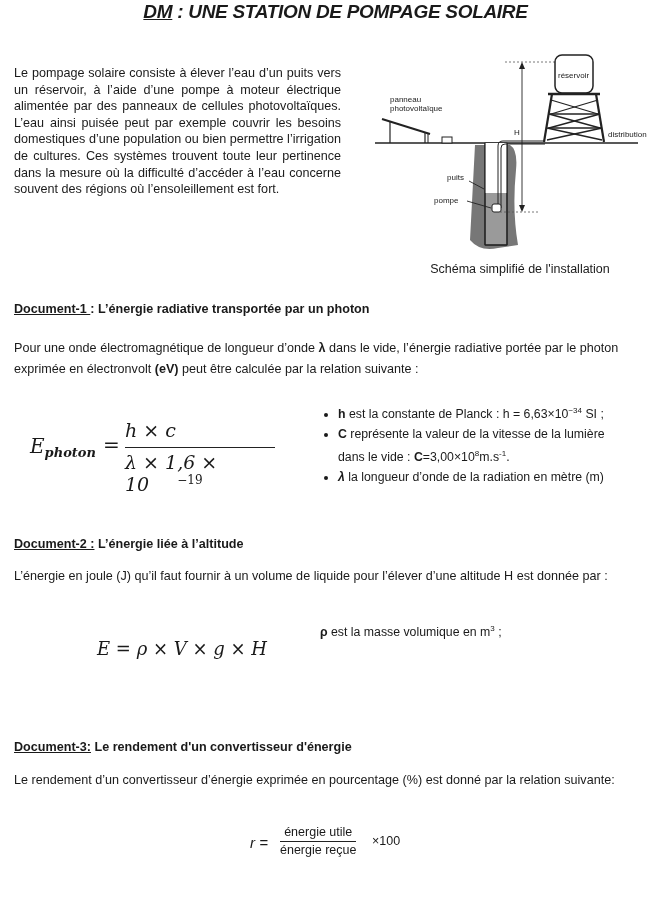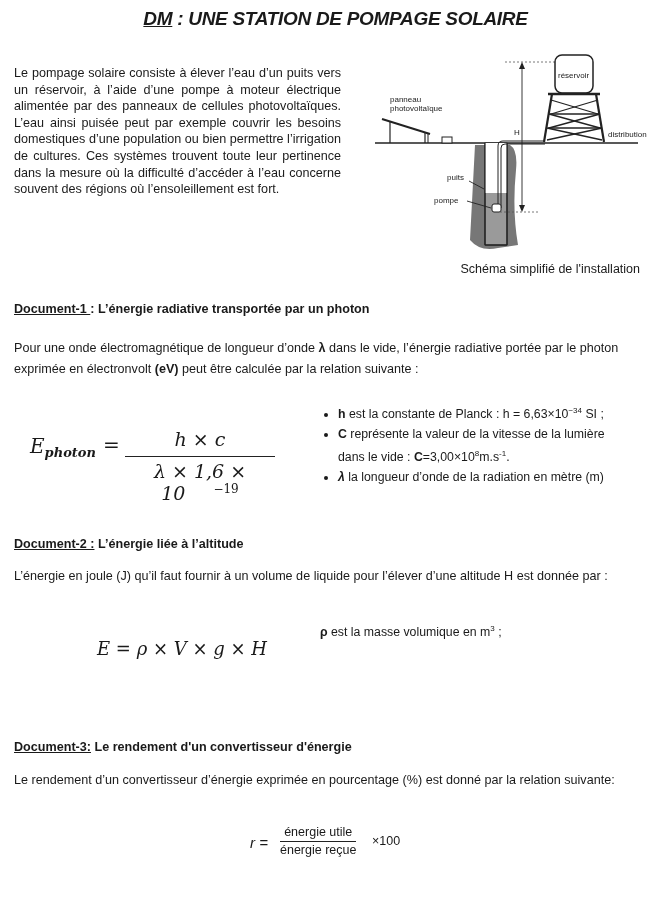--- a/index.html
+++ b/index.html
@@ -1,32 +1,32 @@
 <!DOCTYPE html>
 <html><head>
 <meta charset="utf-8">
 <style>
   html, body { margin: 0; padding: 0; background: #ffffff; }
   body { width: 671px; height: 914px; position: relative; overflow: hidden; color: #1a1a1a;
          font-family: "Liberation Sans", sans-serif; }
   .abs { position: absolute; }
-  .title { left: 0; width: 671px; top: 8px; text-align: center; font-size: 19px; font-weight: bold; font-style: italic; letter-spacing: -0.3px; }
+  .title { left: 0; width: 671px; top: 1px; text-align: center; font-size: 19px; font-weight: bold; font-style: italic; letter-spacing: -0.3px; }
   .title .u { text-decoration: underline; }
   .intro { left: 14px; top: 65px; width: 327px; font-size: 12.6px; line-height: 16.6px; text-align: justify; }
   .diagram { left: 370px; top: 50px; width: 300px; height: 200px; }
-  .caption { left: 400px; width: 240px; top: 262px; text-align: right; font-size: 12.5px; }
+  .caption { left: 400px; width: 240px; top: 262px; text-align: center; font-size: 12.5px; }
   .doc-h { left: 14px; font-size: 12.6px; font-weight: bold; }
   .doc-h .u { text-decoration: underline; }
   .para { left: 14px; width: 640px; font-size: 12.6px; line-height: 21px; }
   .serif-math { font-family: "DejaVu Serif", serif; font-style: italic; }
   .formula1 { left: 30px; top: 415px; width: 260px; height: 60px; }
   .f1-lhs { position: absolute; left: 0; top: 19px; font-size: 20px; }
   .f1-lhs sub { font-size: 13px; font-weight: bold; vertical-align: -4px; }
   .f1-eq { position: absolute; left: 73px; top: 18px; font-size: 20px; }
-  .f1-frac { position: absolute; left: 95px; top: 13px; width: 150px; text-align: center; font-size: 19px; }
+  .f1-frac { position: absolute; left: 95px; top: 4px; width: 150px; font-size: 19px; }
   .f1-frac .num { height: 26px; }
   .f1-frac .bar { border-top: 1.4px solid #222; margin: 2px 0 3px; }
   .f1-frac sup { font-size: 12px; font-style: normal; padding-left: 28px; }
   .bullets { left: 318px; top: 401px; width: 330px; font-size: 12.3px; line-height: 20px; }
   .bullets ul { margin: 0; padding-left: 20px; }
   .bullets li { margin: 0; }
   .bullets .cont { display: block; }
   .formula2 { left: 97px; top: 638px; font-size: 18px; }
   .defs2 { left: 320px; top: 620px; font-size: 12.3px; line-height: 18px; }
   .formula3 { left: 250px; top: 825px; font-size: 13px; height: 40px; width: 200px; }

